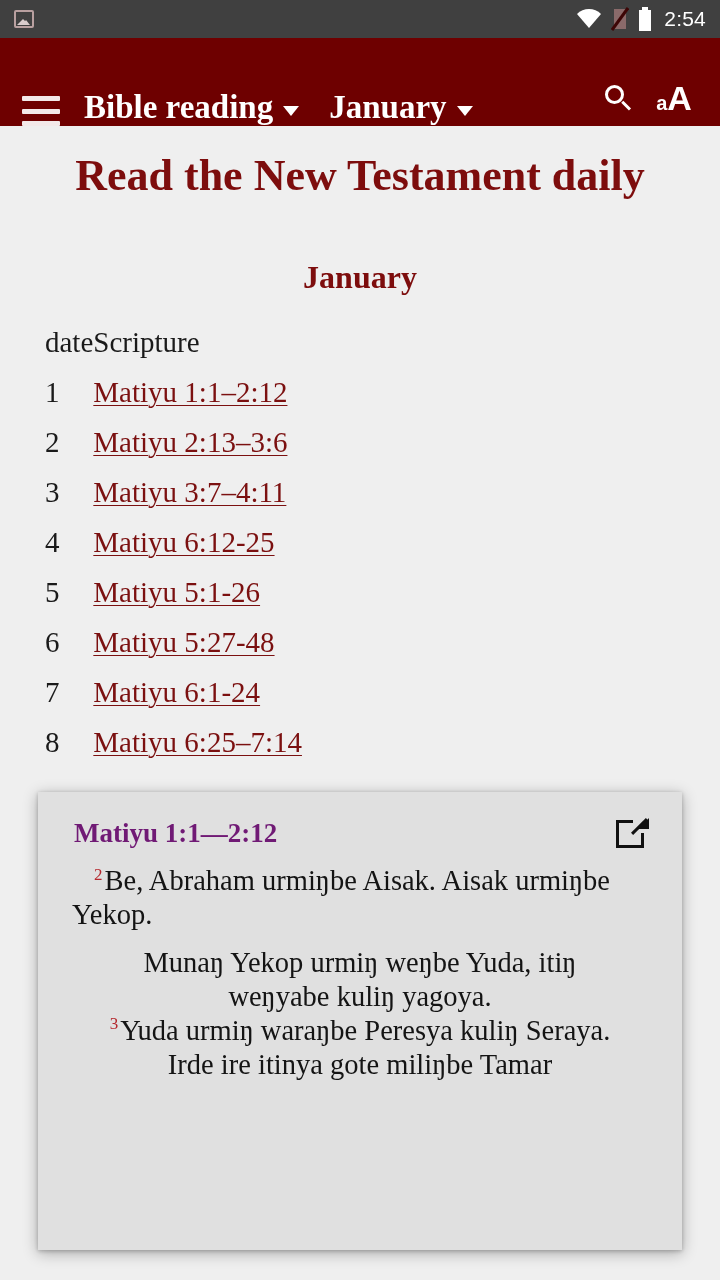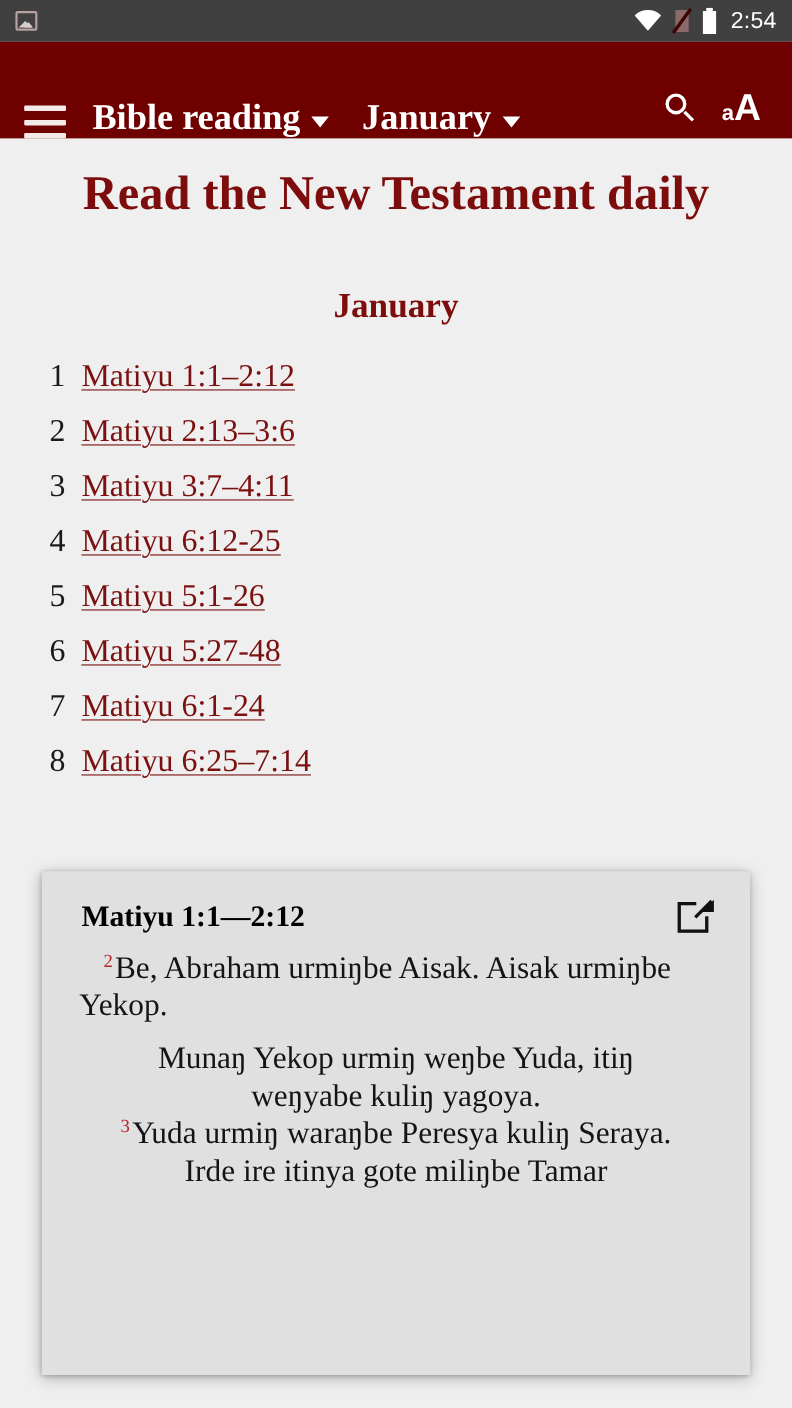--- a/index.html
+++ b/index.html
@@ -115,21 +115,21 @@
     background:#e0e0e0;
     box-shadow:0 3px 14px rgba(0,0,0,.30), 0 1px 4px rgba(0,0,0,.22);
     overflow:hidden;
     padding:26px 26px 0 26px;
   }
   .vc-head{
     display:flex; align-items:flex-start; justify-content:space-between;
     padding:0 6px 0 10px;
   }
   .vc-title{
-    color:#000000; font-weight:bold; font-size:27px;
+    color:#701a75; font-weight:bold; font-size:27px;
     font-family:"Liberation Serif", serif; white-space:nowrap;
   }
   .ext-icon{
     width:34px; height:34px; position:relative; cursor:pointer; flex:none;
     margin-top:-2px;
   }
   .ext-icon .box{
     position:absolute; left:0; top:4px; width:28px; height:28px;
     border:3px solid #111; 
   }
@@ -221,20 +221,24 @@
 </div>
 
 <div class="content">
 
   <div class="page-title">Read the New Testament daily</div>
   <div class="month-title">January</div>
 
   <table class="sched-table">
     <tbody>
       <tr>
+        <td class="c-date">date</td>
+        <td class="c-ref">Scripture</td>
+      </tr>
+      <tr>
         <td class="c-date">1</td>
         <td class="c-ref"><a>Matiyu 1:1–2:12</a></td>
       </tr>
       <tr>
         <td class="c-date">2</td>
         <td class="c-ref"><a>Matiyu 2:13–3:6</a></td>
       </tr>
       <tr>
         <td class="c-date">3</td>
         <td class="c-ref"><a>Matiyu 3:7–4:11</a></td>

